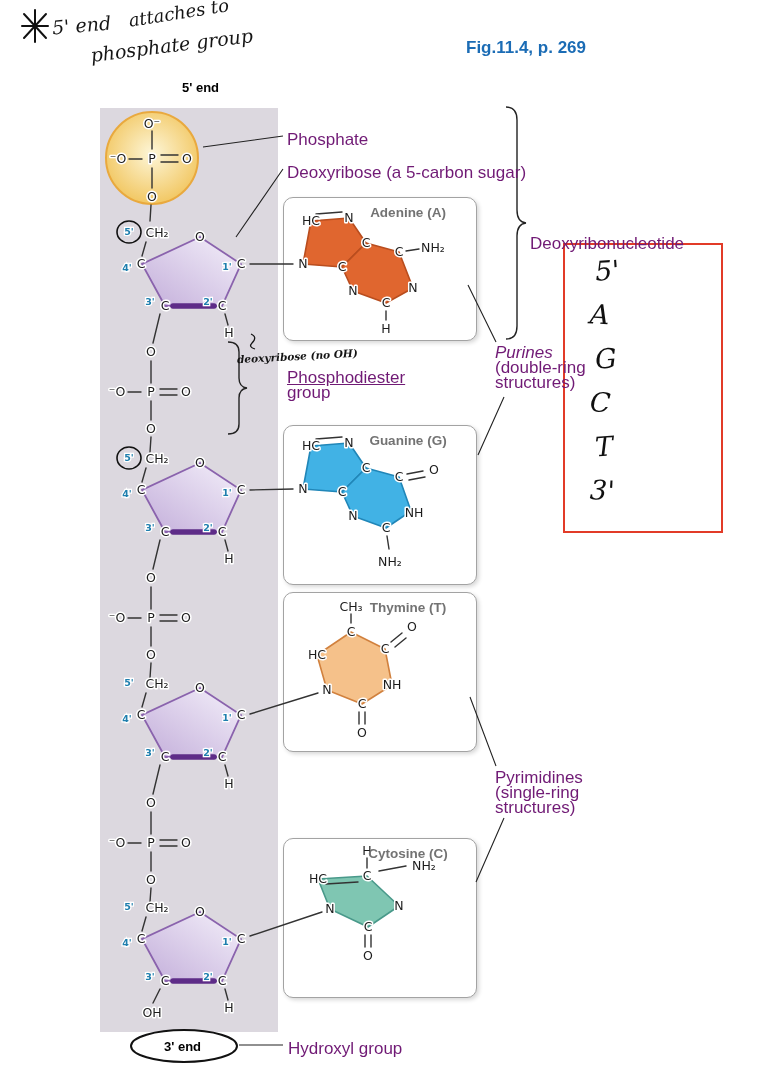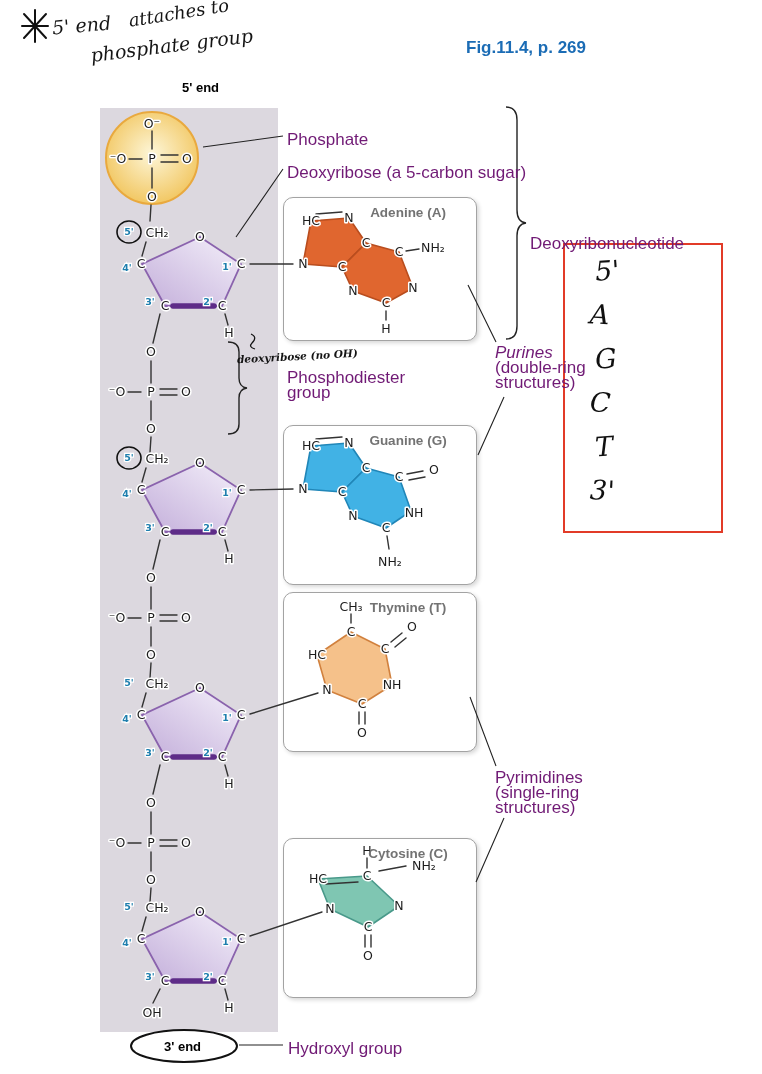--- a/index.html
+++ b/index.html
@@ -242,21 +242,21 @@
   <div class="hand" style="left:52px; top:14px; font-size:19px; transform:rotate(-5deg);">5' end</div>
   <div class="hand" style="left:128px; top:2px; font-size:18px; transform:rotate(-9deg);">attaches to</div>
   <div class="hand" style="left:90px; top:34px; font-size:19px; transform:rotate(-7deg);">phosphate group</div>
 
   <div class="figref">Fig.11.4, p. 269</div>
 
   <div class="endlabel" style="left:182px; top:80px;">5' end</div>
 
   <div class="cap" style="left:287px; top:130px;">Phosphate</div>
   <div class="cap" style="left:287px; top:163px;">Deoxyribose (a 5-carbon sugar)</div>
-  <div class="cap" style="left:287px; top:368px;">Phosphodiester</div>
+  <div class="cap" style="left:287px; top:368px;text-decoration:underline;">Phosphodiester</div>
   <div class="cap" style="left:287px; top:383px;">group</div>
   <div class="hand" style="left:237px; top:350px; font-size:10.5px; font-weight:bold; transform:rotate(-3deg);">deoxyribose (no OH)</div>
   <div class="cap" style="left:288px; top:1039px;">Hydroxyl group</div>
 
   <div class="cap" style="left:530px; top:216px;margin-top:18px;">Deoxyribonucleotide</div>
   <div class="cap" style="left:495px; top:343px;font-style:italic;">Purines</div>
   <div class="cap" style="left:495px; top:358px;">(double-ring</div>
   <div class="cap" style="left:495px; top:373px;">structures)</div>
   <div class="cap" style="left:495px; top:768px;">Pyrimidines</div>
   <div class="cap" style="left:495px; top:783px;">(single-ring</div>

